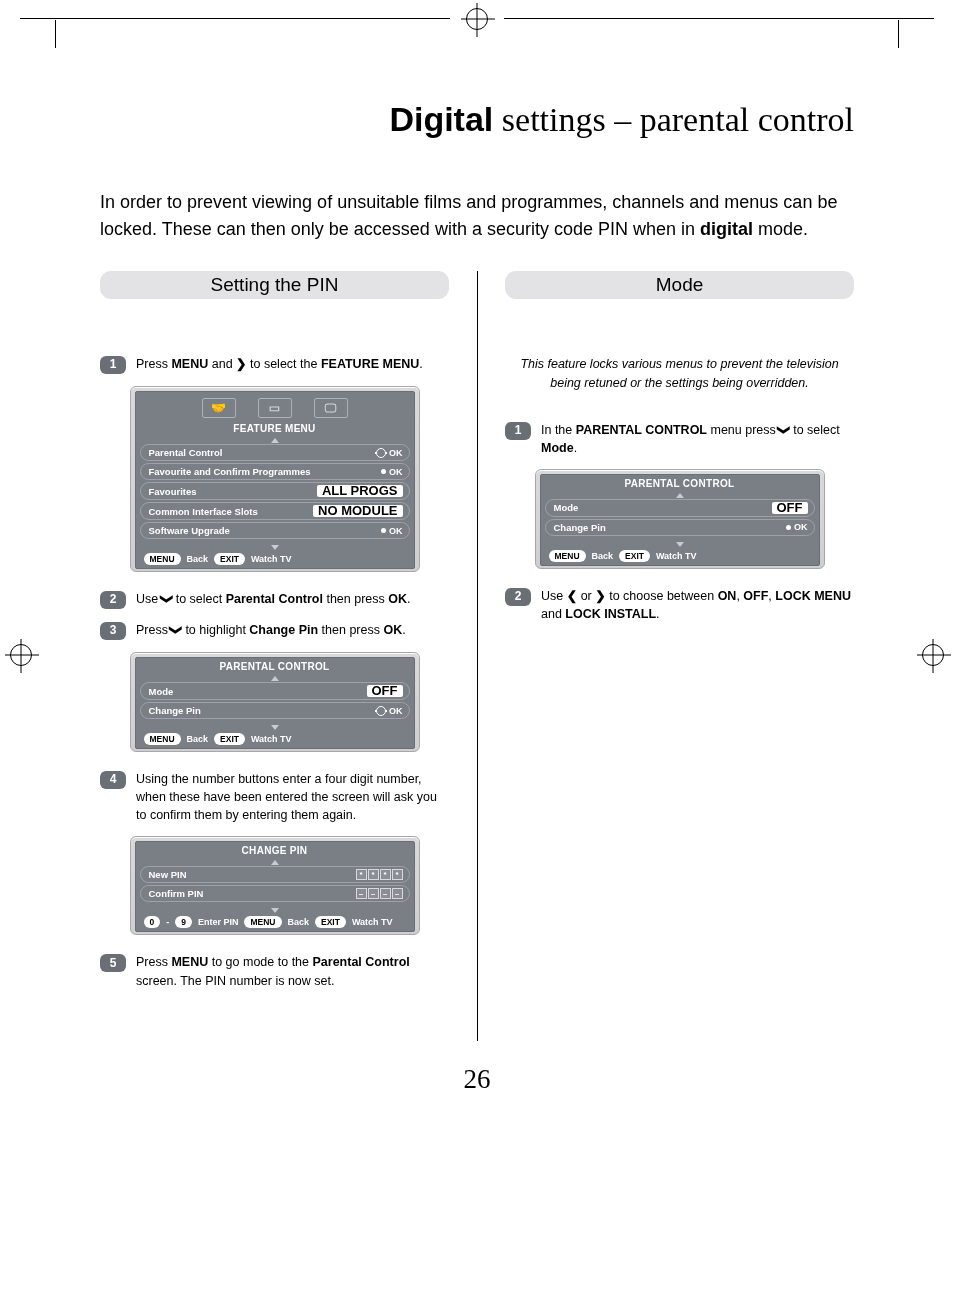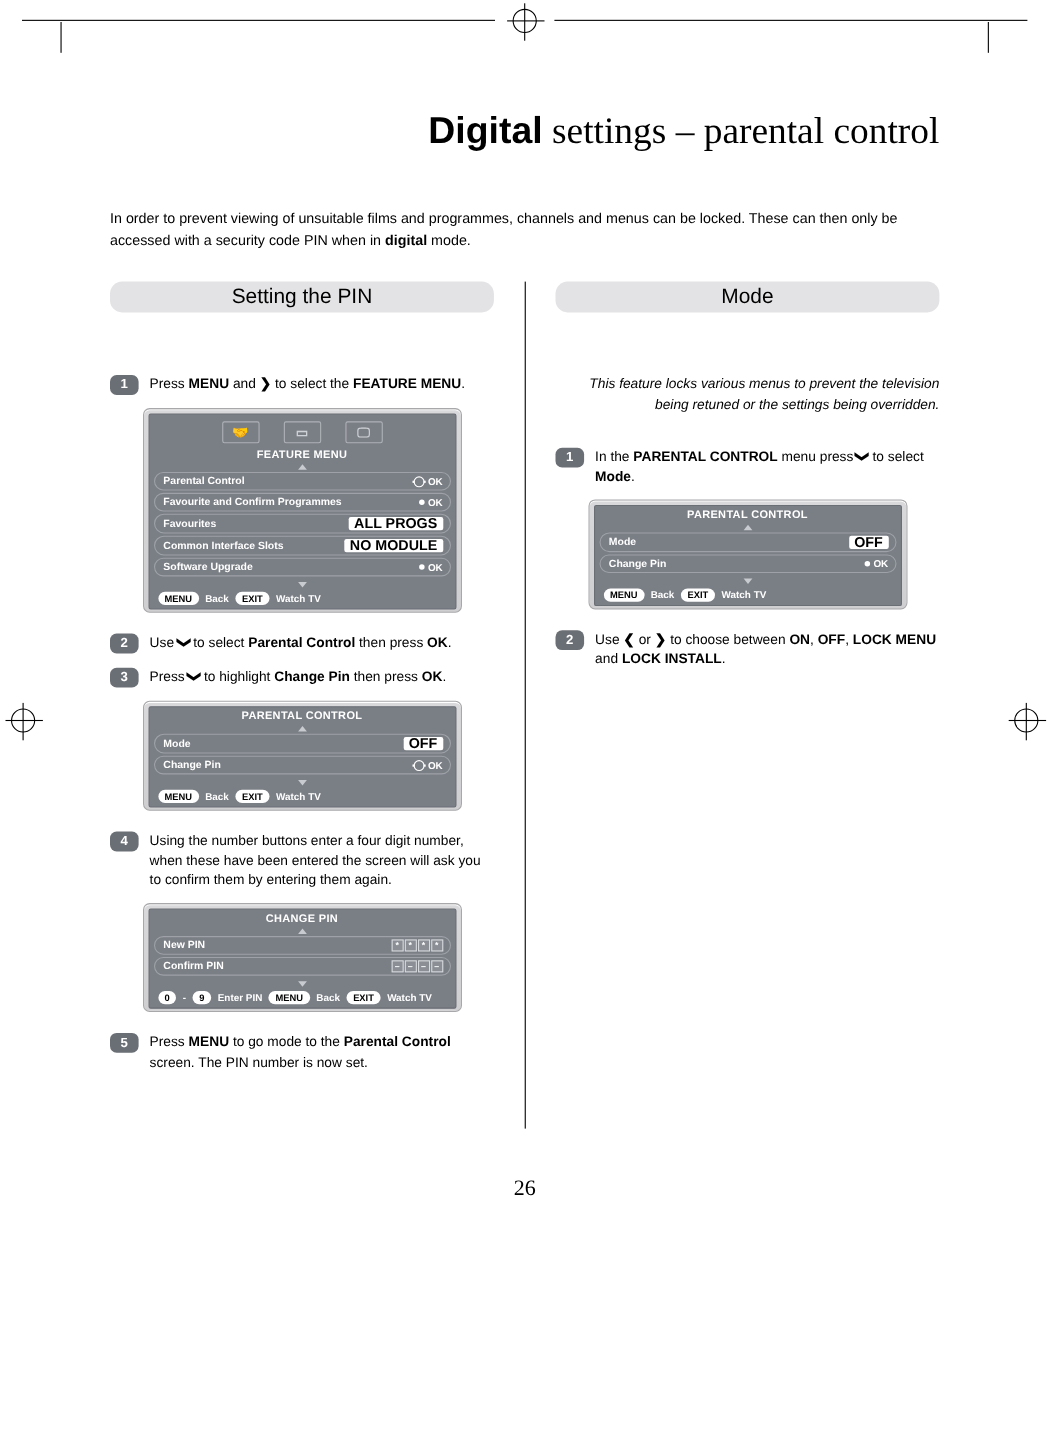--- a/index.html
+++ b/index.html
@@ -17,30 +17,30 @@
   .side-circle.right{right:10px}
   .side-circle::before,.side-circle::after{content:"";position:absolute;background:#000}
   .side-circle::before{left:50%;top:-6px;width:1px;height:34px;transform:translateX(-50%)}
   .side-circle::after{top:50%;left:-6px;height:1px;width:34px;transform:translateY(-50%)}
   .corner{position:absolute;width:28px;height:28px}
   .corner.tl{left:55px;top:20px;border-left:0.5px solid #000;border-top:0 none}
   .corner.tr{right:55px;top:20px;border-right:0.5px solid #000}
   h1.title{text-align:right;font-size:34px;font-weight:300;margin:60px 0 50px 0;font-family:Georgia,'Times New Roman',serif}
   h1.title .bold{font-weight:800;font-family:Arial,Helvetica,sans-serif}
   .page{padding:0 100px}
-  p.intro{font-size:13px;margin-bottom:28px;line-height:1.5}
+  p.intro{font-size:18px;margin-bottom:28px;line-height:1.5}
   .columns{display:flex;gap:0;position:relative}
   .col{flex:1;min-width:0}
   .col.left{padding-right:28px}
   .col.right{padding-left:28px}
   .col-divider{position:absolute;left:50%;top:0;bottom:0;width:1px;background:#000;height:770px}
   .section-header{background:#e3e3e5;border-radius:11px;text-align:center;font-size:19px;padding:3px 0;margin:0 auto 20px auto;font-weight:400}
   .section-header.left-h{width:100%}
   .section-header.right-h{width:100%}
-  p.italic-note{font-style:italic;font-size:12.5px;text-align:right;margin:0 0 28px 0;line-height:1.5}
+  p.italic-note{font-style:italic;font-size:12.5px;text-align:center;margin:0 0 28px 0;line-height:1.5}
   .step{display:flex;gap:10px;margin-bottom:12px;font-size:12.5px;line-height:1.45}
   .step .text{flex:1}
   .step-num{width:26px;height:18px;background:#6a6f75;border-radius:6px;color:#fff;font-weight:700;font-size:12px;display:inline-flex;align-items:center;justify-content:center;flex-shrink:0;position:relative;margin-top:1px}
   .step-num::after{content:"";position:absolute;right:1px;bottom:-2px;width:0;height:0}
   .chev{font-weight:700;font-family:Arial}
   .osd{margin:8px auto 18px auto;width:290px;background:linear-gradient(#d9d9db,#cfcfd2);border:1px solid #a8a8ab;border-radius:6px;padding:4px 4px 2px 4px;box-shadow:0 1px 0 #fff inset;font-size:10px;font-weight:700;color:#fff}
   .osd .inner{background:#7a7e85;border-radius:2px;border:1px solid #6a6e75}
   .osd-iconbar{height:28px;display:flex;justify-content:center;gap:22px;align-items:center;padding-top:4px}
   .osd-icon{width:34px;height:20px;border:1px solid #aeb2b8;border-radius:2px;display:inline-flex;align-items:center;justify-content:center;color:#cfd2d7;font-size:12px}
   .osd-title{text-align:center;font-size:10px;color:#fff;padding:3px 0 0 0;letter-spacing:0.3px}
@@ -55,21 +55,21 @@
   .osd-row .nav-ok{display:inline-flex;align-items:center;gap:3px;font-size:9px}
   .osd-row .nav-ok .diamond{width:10px;height:10px;border:1px solid #fff;border-radius:50%;position:relative;display:inline-block}
   .osd-row .nav-ok .diamond::before,.osd-row .nav-ok .diamond::after{content:"";position:absolute;background:#fff;width:2px;height:2px}
   .osd-row .nav-ok .diamond::before{left:-2px;top:3px}
   .osd-row .nav-ok .diamond::after{right:-2px;top:3px}
   .osd-footer{display:flex;align-items:center;gap:6px;padding:4px 8px 3px 8px;color:#fff;font-size:9px}
   .osd-footer .pill{background:#fff;color:#000;border-radius:8px;padding:0 6px;height:12px;line-height:12px;font-size:8.5px;font-weight:700}
   .pin-boxes{display:flex;gap:1px}
   .pin-boxes span{width:11px;height:11px;border:1px solid #d6d9de;background:#8b8f95;font-size:8px;line-height:9px;text-align:center;color:#fff}
   .pin-boxes.filled span{color:#fff}
-  .page-num{text-align:center;font-size:20px;font-family:Georgia,'Times New Roman',serif;margin-top:82px;margin-bottom:40px}
+  .page-num{text-align:center;font-size:27px;font-family:Georgia,'Times New Roman',serif;margin-top:62px;margin-bottom:40px}
   b{font-weight:700}
 </style>
 </head>
 <body>
 
 <div class="crop-top">
     <div class="crop-circle"></div>
   </div>
 <div class="side-circle left"></div>
 <div class="side-circle right"></div>

